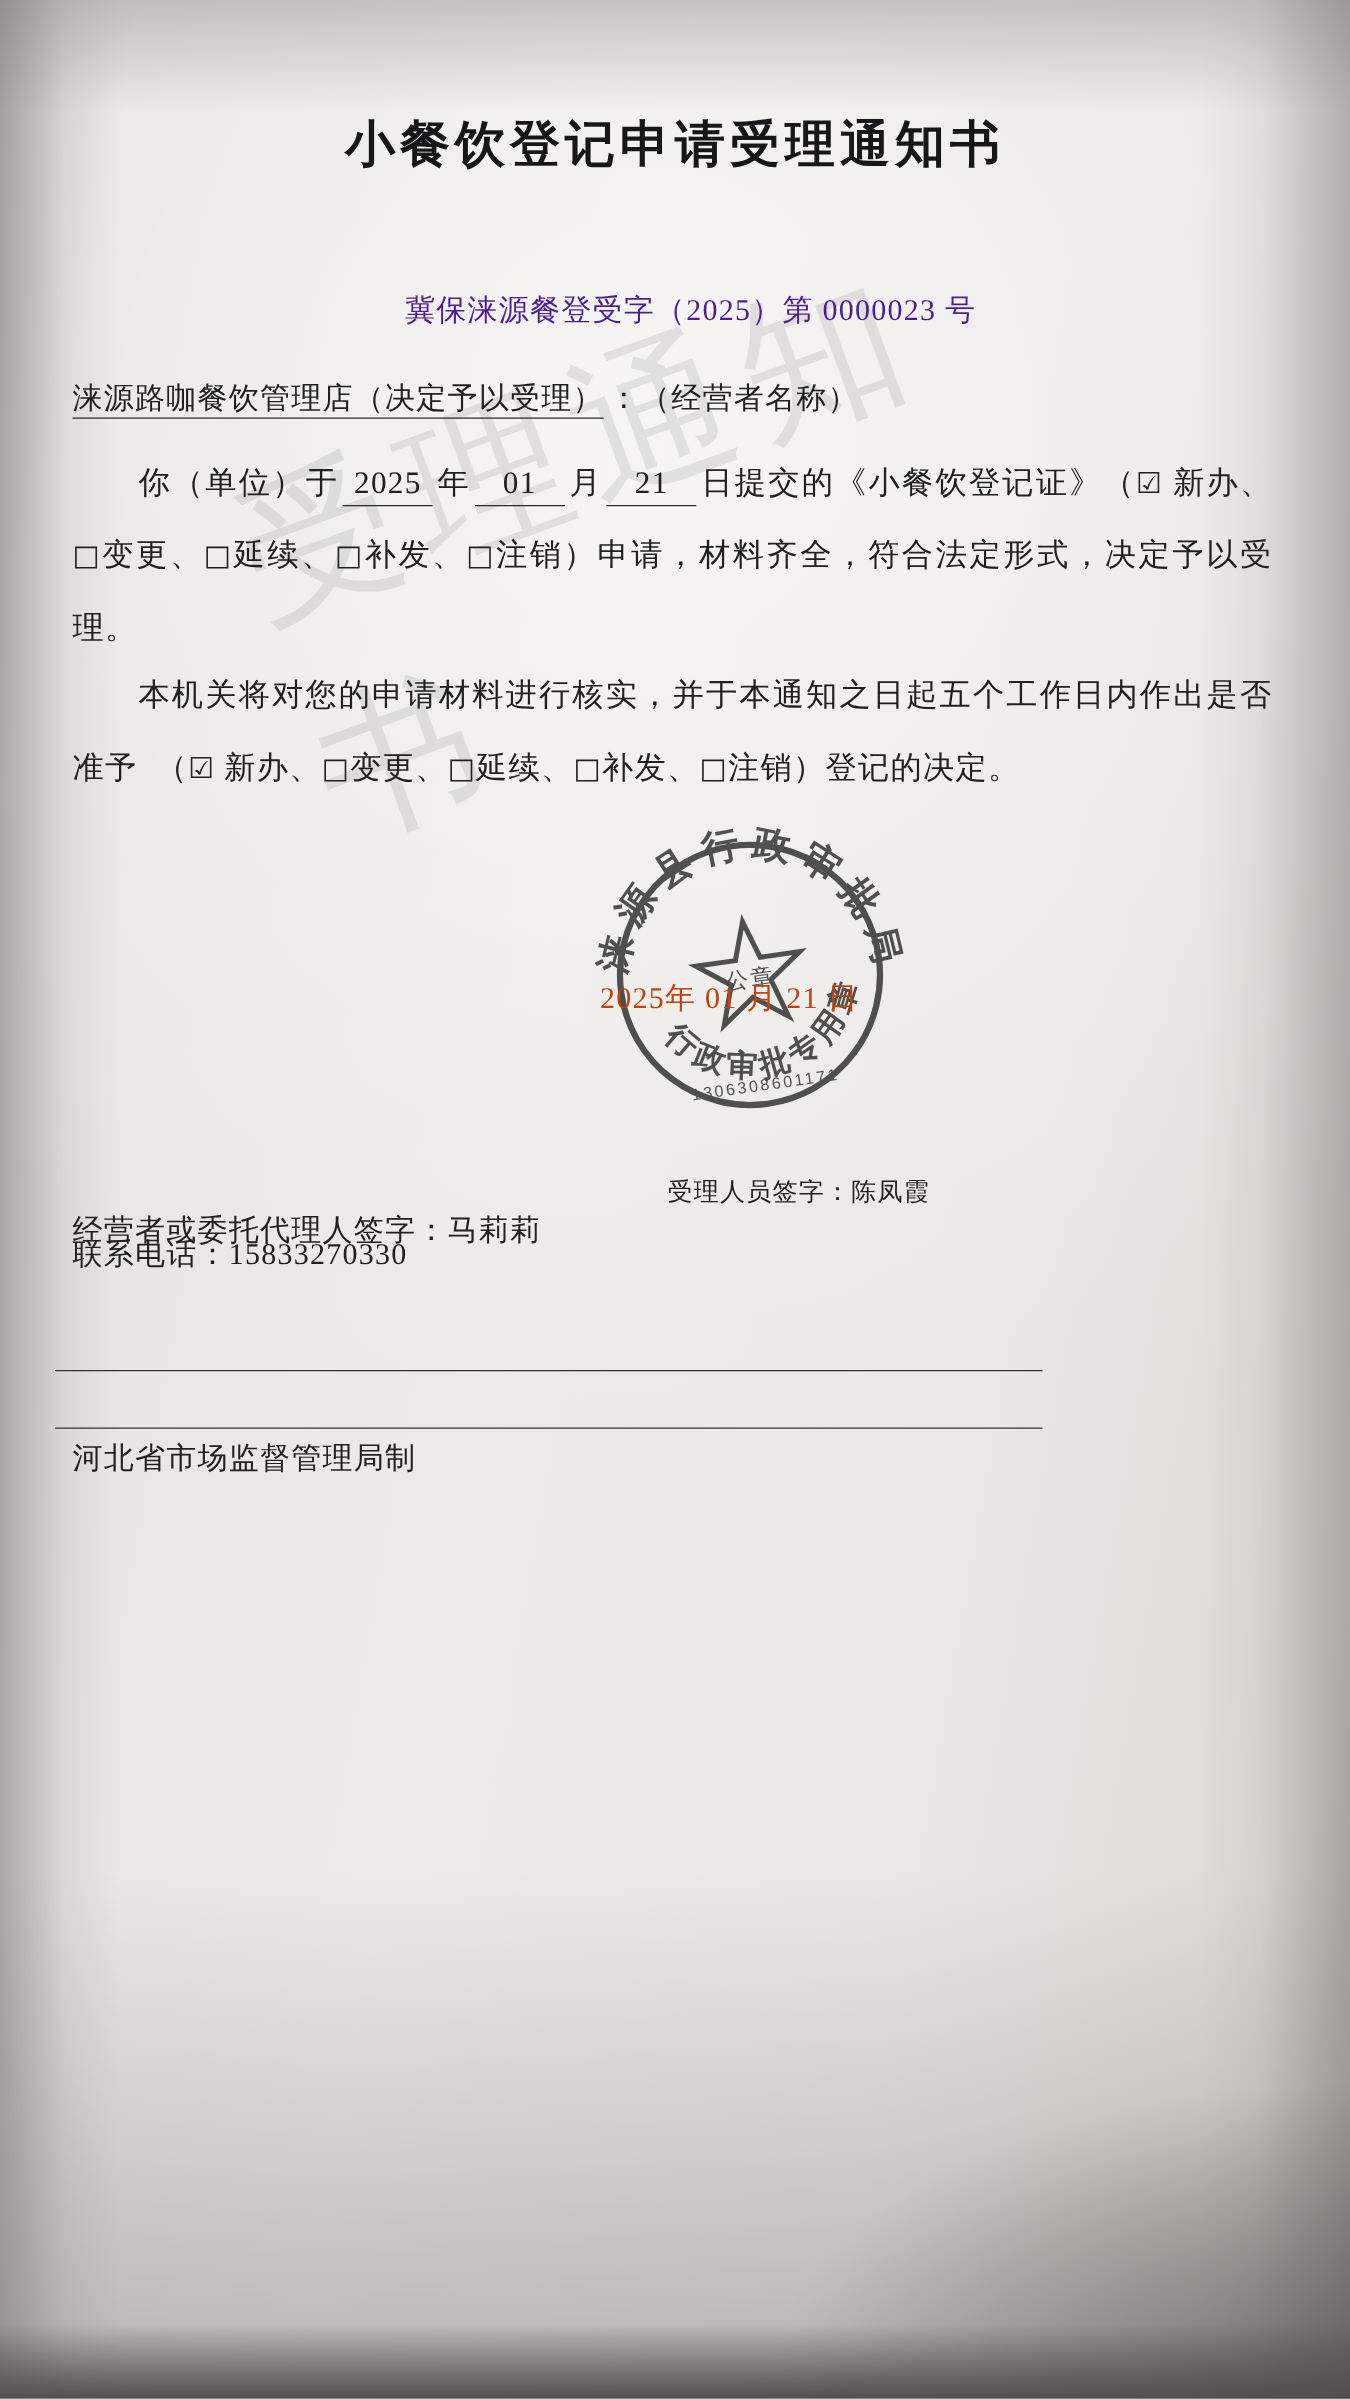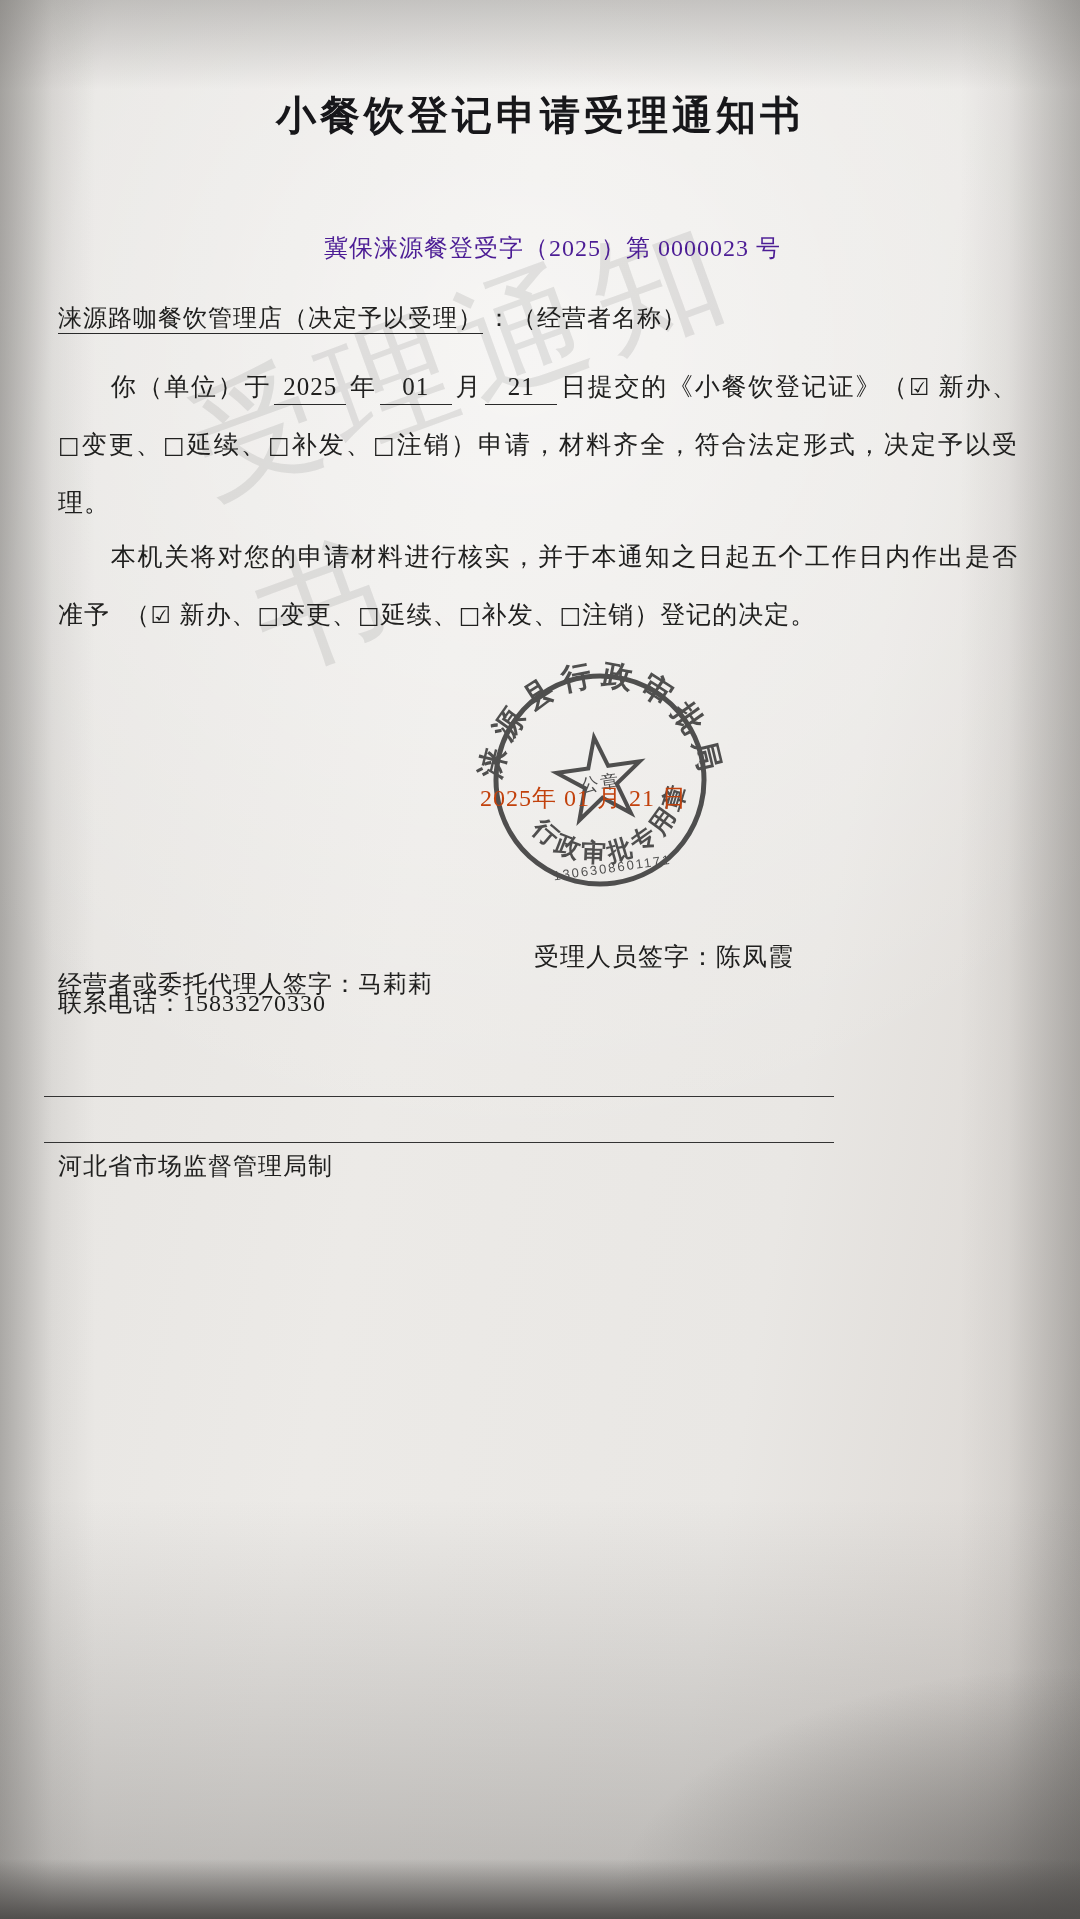--- a/index.html
+++ b/index.html
@@ -166,21 +166,21 @@
     position: absolute;
     left: 58px;
     top: 987px;
     font-size: 24px;
     letter-spacing: 1px;
   }
   .sign-right {
     position: absolute;
     left: 534px;
     top: 940px;
-    font-size: 25px;
+    font-size: 20px;
     letter-spacing: 1px;
   }
 
   .rule {
     position: absolute;
     left: 44px;
     width: 790px;
     height: 0;
     border-top: 1.6px solid #333;
   }

